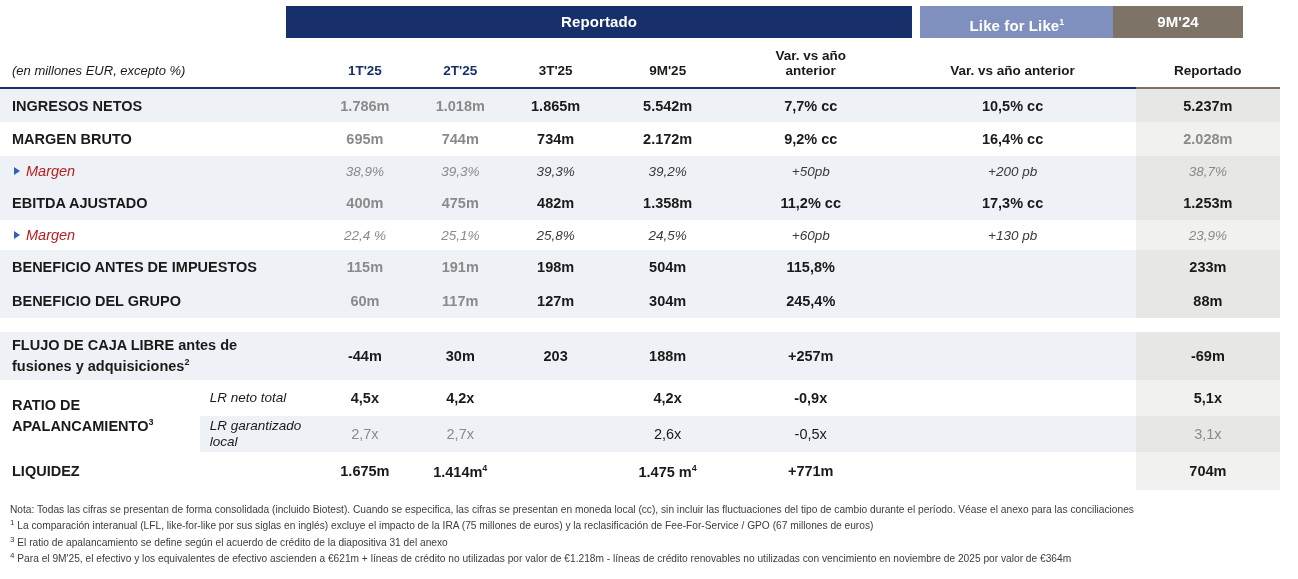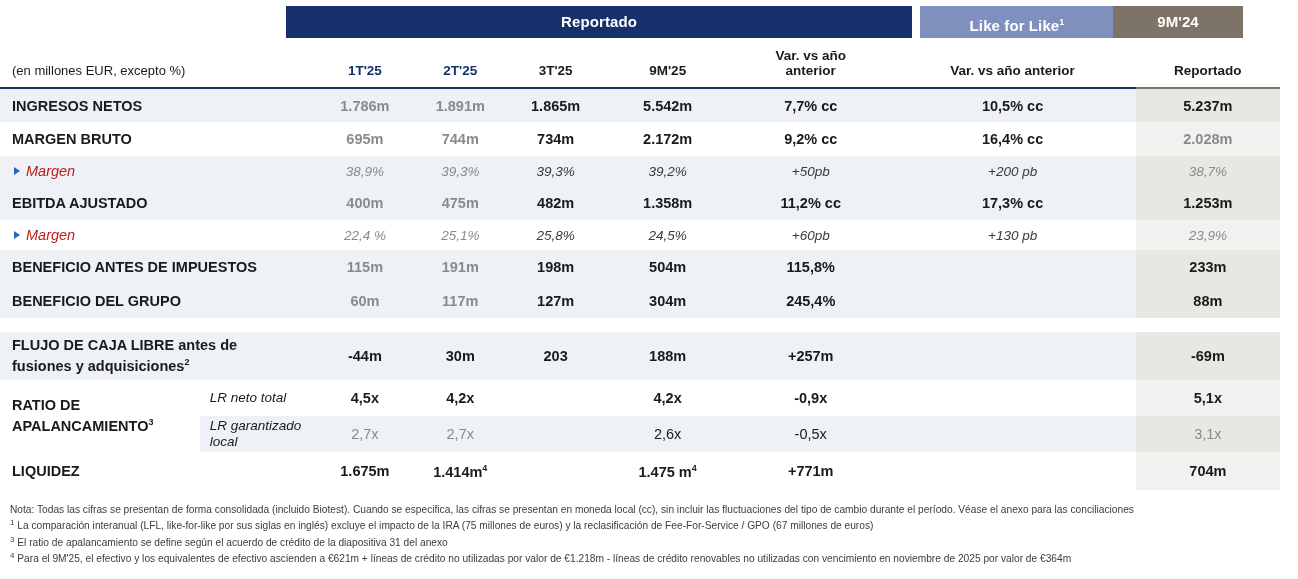--- a/index.html
+++ b/index.html
@@ -76,20 +76,21 @@
     font-size: 13.5px;
     font-weight: 700;
     color: #1a1a1a;
     text-align: center;
     padding: 2px 4px 8px 4px;
     vertical-align: bottom;
     height: 42px;
   }
   tr.head th.lbl {
     text-align: left;
+    font-style: italic;
     font-weight: 400;
     font-size: 13px;
     padding-left: 12px;
   }
   tr.head th.blue { color: #17306b; }
 
   .rule-under-head td {
     height: 2px;
     padding: 0;
   }
@@ -254,21 +255,21 @@
 
     <tr class="rule-under-head">
       <td colspan="2" style="border-bottom:2px solid #17306b;"></td>
       <td colspan="6" style="border-bottom:2px solid #17306b;"></td>
       <td style="border-bottom:2px solid #7d7467;"></td>
     </tr>
 
     <tr class="row bold shaded">
       <td class="lbl" colspan="2">INGRESOS NETOS</td>
       <td class="grey">1.786m</td>
-      <td class="grey">1.891m</td>
+      <td class="grey">1.018m</td>
       <td>1.865m</td>
       <td>5.542m</td>
       <td>7,7% cc</td>
       <td>10,5% cc</td>
       <td class="rep">5.237m</td>
     </tr>
 
     <tr class="row bold">
       <td class="lbl" colspan="2">MARGEN BRUTO</td>
       <td class="grey">695m</td>

